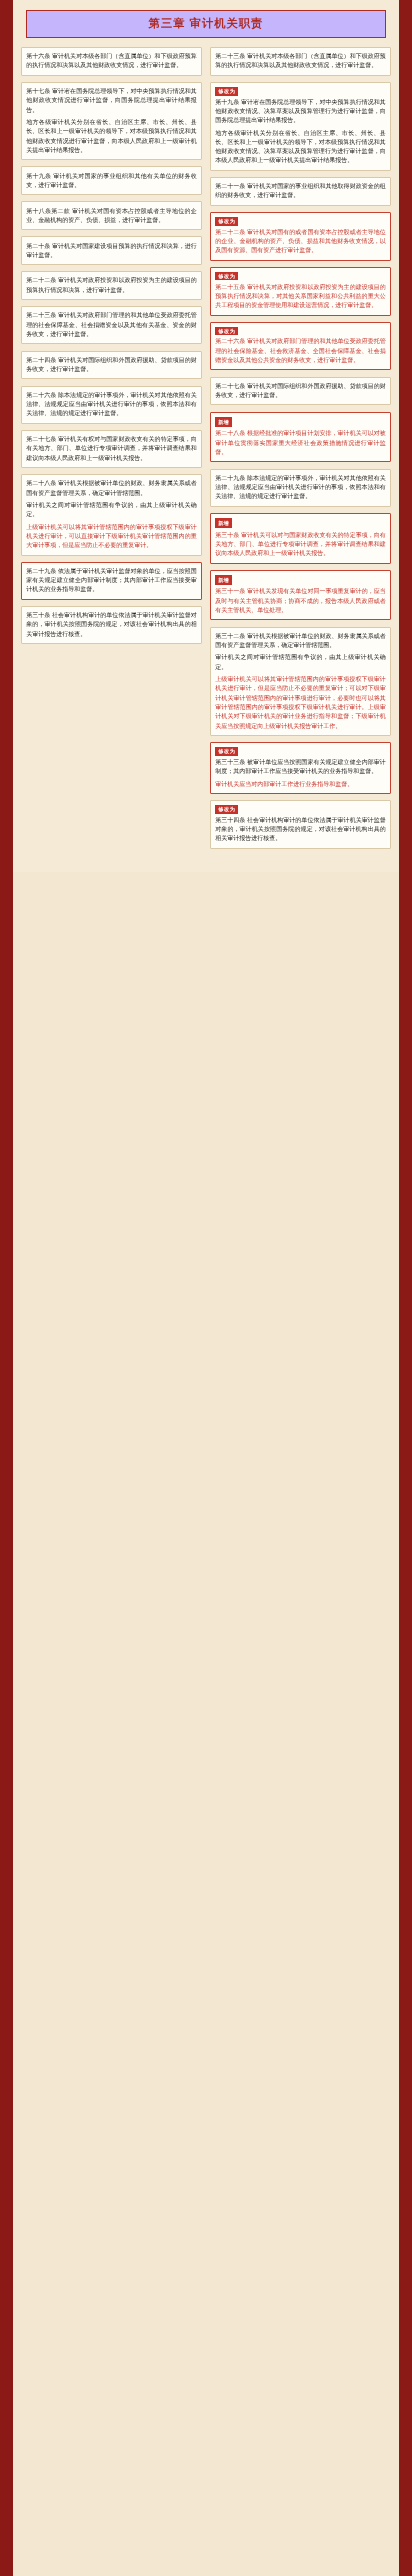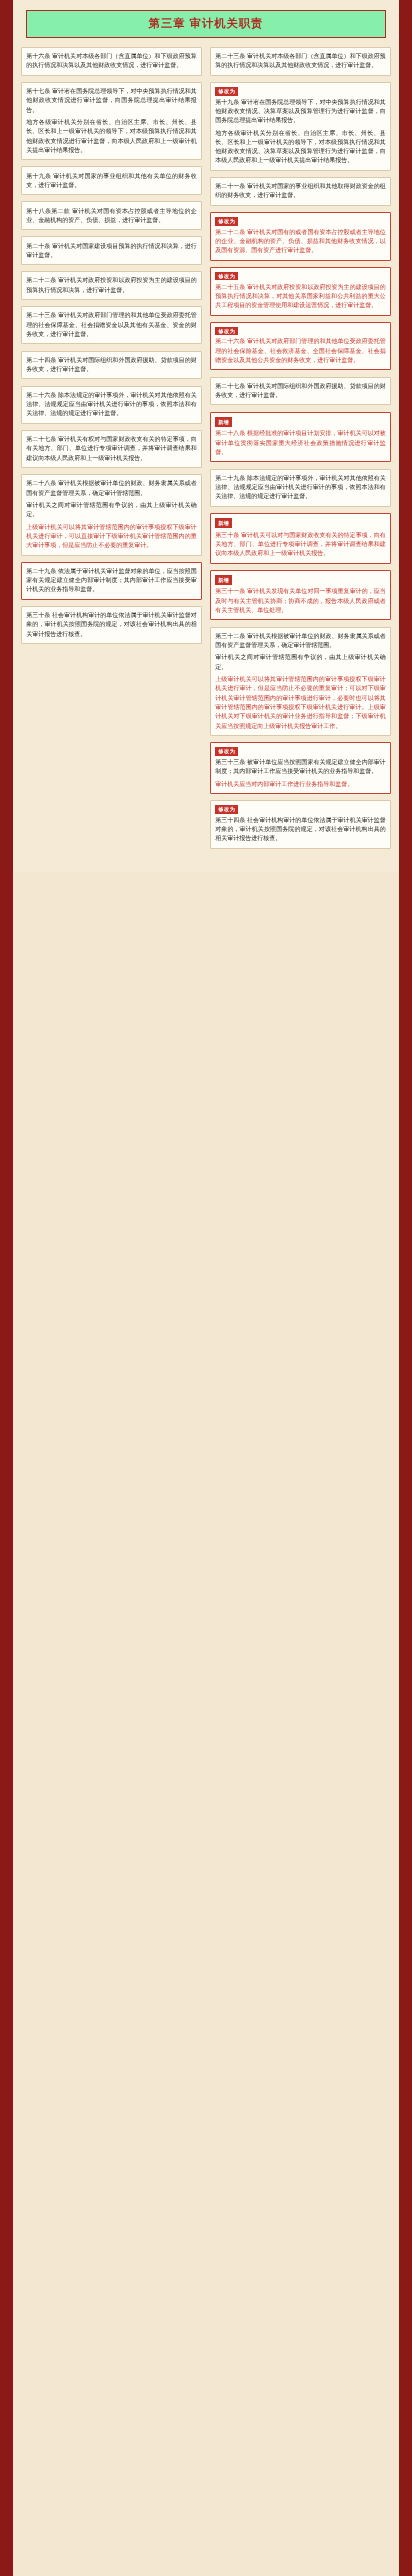--- a/index.html
+++ b/index.html
@@ -18,21 +18,21 @@
     padding:0 13.4px;
   }
   .inner{
     background:#f5ead6;
     padding:7.2px 7.2px 20.6px 7.2px;
     box-sizing:border-box;
   }
   
   .title-wrap{
     border:1.5px solid #b02a22;
-    background:#86efac;
+    background:#c4b5fd;
     margin:3.1px 5.2px 9.3px 5.2px;
     padding:5.2px 0;
     text-align:center;
   }
   .title-wrap .t{
     color:#b02a22;
     font-size:11.3px;
     font-weight:bold;
     letter-spacing:1px;
   }

